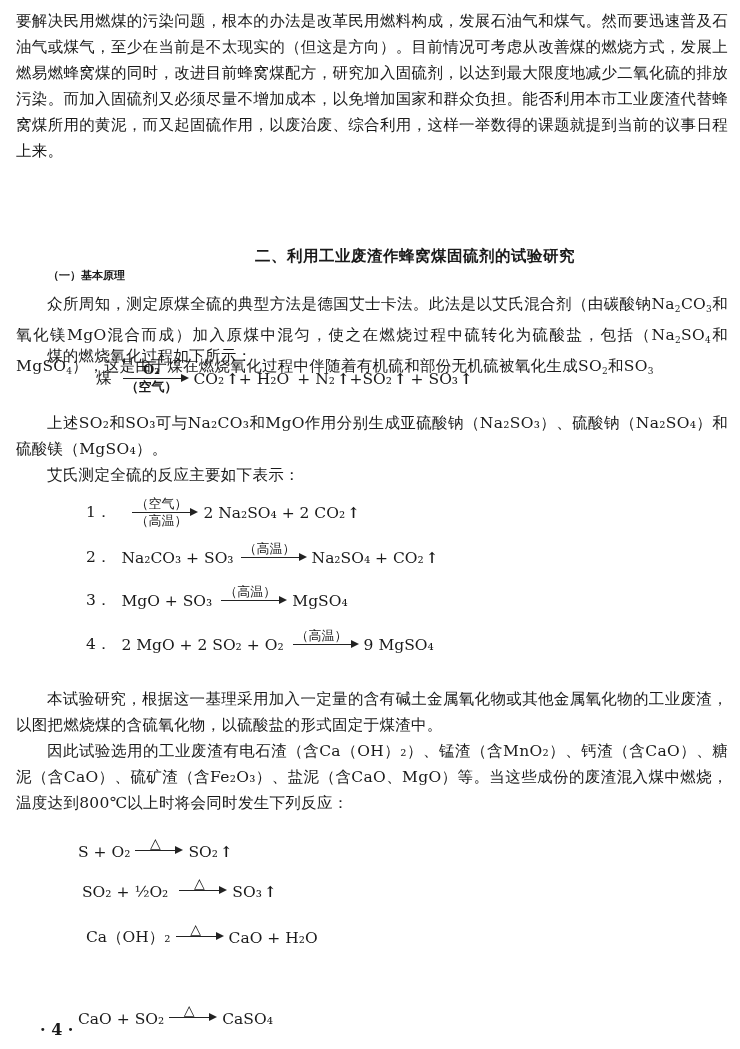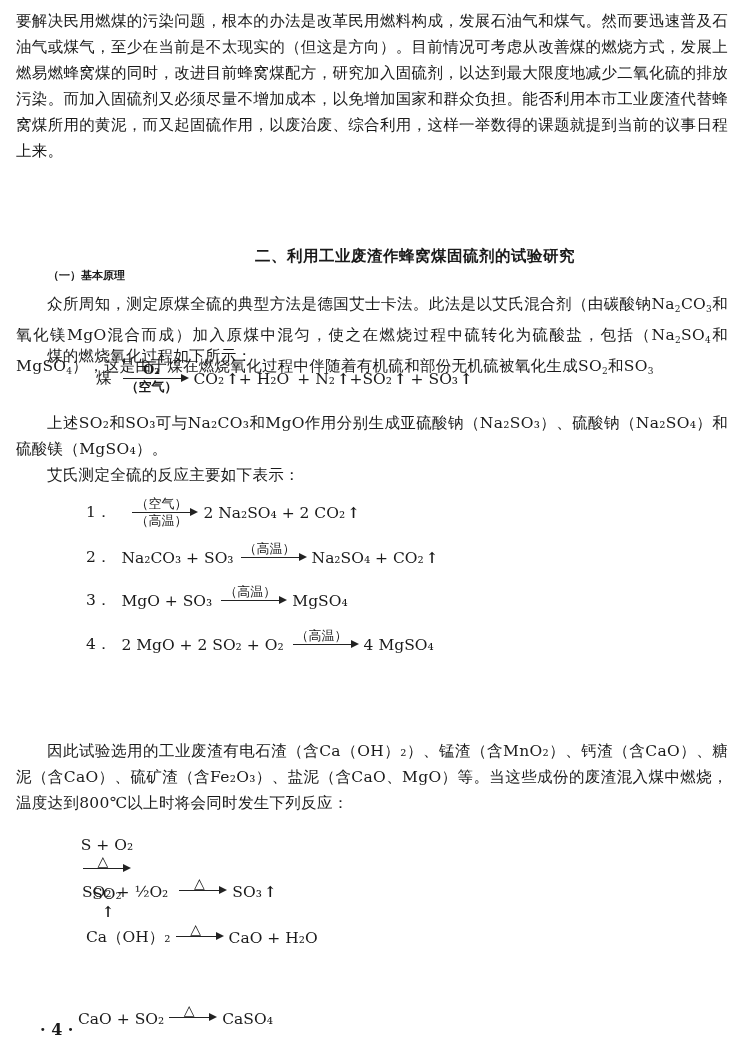--- a/index.html
+++ b/index.html
@@ -130,26 +130,27 @@
   <div class="eq" style="left:86px; top:628px;">
     <span class="num">4．</span>
     <span>2 MgO + 2 SO₂ + O₂</span>
     <span class="cond-wrap" style="margin-left:6px;">
       <span class="cond-arrow">
         <span class="cond-top">（高温）</span>
         <span class="cond-line"></span>
         <span class="cond-bot" style="visibility:hidden;">·</span>
       </span>
     </span>
-    <span>4 MgSO₄</span>
+    <span>9 MgSO₄</span>
   </div>
 
+  <div class="para indent" style="top:686px;">本试验研究，根据这一基理采用加入一定量的含有碱土金属氧化物或其他金属氧化物的工业废渣，以图把燃烧煤的含硫氧化物，以硫酸盐的形式固定于煤渣中。</div>
   <div class="para indent" style="top:738px;">因此试验选用的工业废渣有电石渣（含Ca（OH）₂）、锰渣（含MnO₂）、钙渣（含CaO）、糖泥（含CaO）、硫矿渣（含Fe₂O₃）、盐泥（含CaO、MgO）等。当这些成份的废渣混入煤中燃烧，温度达到800℃以上时将会同时发生下列反应：</div>
 
-  <div class="eq" style="left:78px; top:836px;flex-direction:column;">
+  <div class="eq" style="left:78px; top:836px;">
     <span>S + O₂</span>
     <span class="cond-wrap" style="margin-left:2px;">
       <span class="cond-arrow" style="width:40px;">
         <span class="cond-top delta">△</span>
         <span class="cond-line"></span>
         <span class="cond-bot" style="visibility:hidden;">·</span>
       </span>
     </span>
     <span>SO₂</span>
       <span class="up">↑</span>

